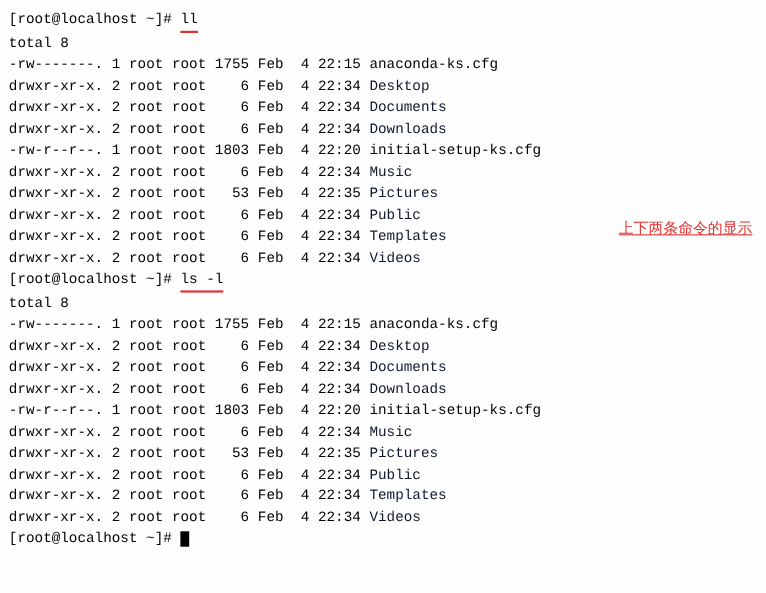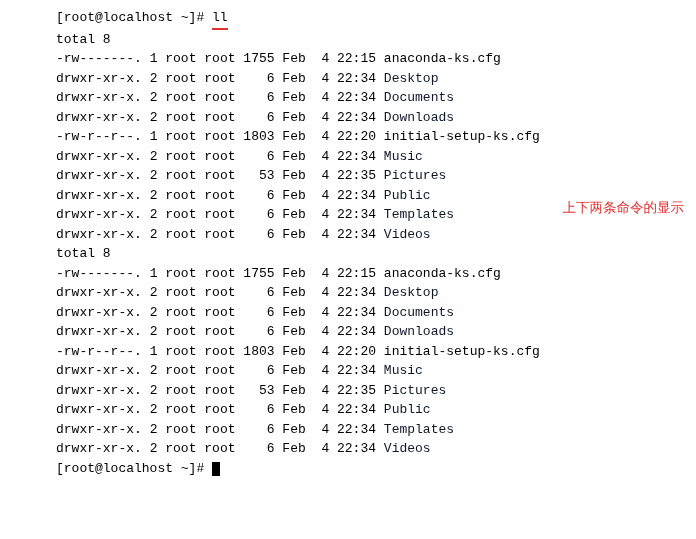--- a/index.html
+++ b/index.html
@@ -7,21 +7,21 @@
       font-family: "Consolas", "Courier New", monospace;
       font-size: 13px;
       background: #fefefe;
       color: #000;
       padding: 8px;
       line-height: 1.5;
       position: relative;
       width: 696px;
       height: 539px;
     }
-    .term-line { white-space: pre; margin-left: 48px; }
+    .term-line { white-space: pre; }
     .prompt { color: #000; }
     .cmd { color: #000; }
     .dir-link { color: #0f172a; }
     .underline-red {
       border-bottom: 2px solid #e03030;
       display: inline-block;
       padding-bottom: 0;
     }
     .annotation {
       position: absolute;
@@ -54,35 +54,36 @@
       <div class="term-line"><span>drwxr-xr-x.</span> <span>2</span> <span>root</span> <span>root</span> <span>   6</span> <span>Feb</span> <span> 4</span> <span>22:34</span> <span class="dir-link">Documents</span></div>
       <div class="term-line"><span>drwxr-xr-x.</span> <span>2</span> <span>root</span> <span>root</span> <span>   6</span> <span>Feb</span> <span> 4</span> <span>22:34</span> <span class="dir-link">Downloads</span></div>
       <div class="term-line"><span>-rw-r--r--.</span> <span>1</span> <span>root</span> <span>root</span> <span>1803</span> <span>Feb</span> <span> 4</span> <span>22:20</span> <span class="">initial-setup-ks.cfg</span></div>
       <div class="term-line"><span>drwxr-xr-x.</span> <span>2</span> <span>root</span> <span>root</span> <span>   6</span> <span>Feb</span> <span> 4</span> <span>22:34</span> <span class="dir-link">Music</span></div>
       <div class="term-line"><span>drwxr-xr-x.</span> <span>2</span> <span>root</span> <span>root</span> <span>  53</span> <span>Feb</span> <span> 4</span> <span>22:35</span> <span class="dir-link">Pictures</span></div>
       <div class="term-line"><span>drwxr-xr-x.</span> <span>2</span> <span>root</span> <span>root</span> <span>   6</span> <span>Feb</span> <span> 4</span> <span>22:34</span> <span class="dir-link">Public</span></div>
       <div class="term-line"><span>drwxr-xr-x.</span> <span>2</span> <span>root</span> <span>root</span> <span>   6</span> <span>Feb</span> <span> 4</span> <span>22:34</span> <span class="dir-link">Templates</span></div>
       <div class="term-line"><span>drwxr-xr-x.</span> <span>2</span> <span>root</span> <span>root</span> <span>   6</span> <span>Feb</span> <span> 4</span> <span>22:34</span> <span class="dir-link">Videos</span></div>
     </div>
 
+  <div class="term-line"><span class="prompt">[root@localhost ~]# </span><span class="cmd underline-red">ls -l</span></div>
 
   <div class="term-line">total 8</div>
 
   <div id="listing2">
       <div class="term-line"><span>-rw-------.</span> <span>1</span> <span>root</span> <span>root</span> <span>1755</span> <span>Feb</span> <span> 4</span> <span>22:15</span> <span class="">anaconda-ks.cfg</span></div>
       <div class="term-line"><span>drwxr-xr-x.</span> <span>2</span> <span>root</span> <span>root</span> <span>   6</span> <span>Feb</span> <span> 4</span> <span>22:34</span> <span class="dir-link">Desktop</span></div>
       <div class="term-line"><span>drwxr-xr-x.</span> <span>2</span> <span>root</span> <span>root</span> <span>   6</span> <span>Feb</span> <span> 4</span> <span>22:34</span> <span class="dir-link">Documents</span></div>
       <div class="term-line"><span>drwxr-xr-x.</span> <span>2</span> <span>root</span> <span>root</span> <span>   6</span> <span>Feb</span> <span> 4</span> <span>22:34</span> <span class="dir-link">Downloads</span></div>
       <div class="term-line"><span>-rw-r--r--.</span> <span>1</span> <span>root</span> <span>root</span> <span>1803</span> <span>Feb</span> <span> 4</span> <span>22:20</span> <span class="">initial-setup-ks.cfg</span></div>
       <div class="term-line"><span>drwxr-xr-x.</span> <span>2</span> <span>root</span> <span>root</span> <span>   6</span> <span>Feb</span> <span> 4</span> <span>22:34</span> <span class="dir-link">Music</span></div>
       <div class="term-line"><span>drwxr-xr-x.</span> <span>2</span> <span>root</span> <span>root</span> <span>  53</span> <span>Feb</span> <span> 4</span> <span>22:35</span> <span class="dir-link">Pictures</span></div>
       <div class="term-line"><span>drwxr-xr-x.</span> <span>2</span> <span>root</span> <span>root</span> <span>   6</span> <span>Feb</span> <span> 4</span> <span>22:34</span> <span class="dir-link">Public</span></div>
       <div class="term-line"><span>drwxr-xr-x.</span> <span>2</span> <span>root</span> <span>root</span> <span>   6</span> <span>Feb</span> <span> 4</span> <span>22:34</span> <span class="dir-link">Templates</span></div>
       <div class="term-line"><span>drwxr-xr-x.</span> <span>2</span> <span>root</span> <span>root</span> <span>   6</span> <span>Feb</span> <span> 4</span> <span>22:34</span> <span class="dir-link">Videos</span></div>
     </div>
 
   <div class="term-line"><span class="prompt">[root@localhost ~]# </span><span class="cursor"></span></div>
 
 </div>
 
-<div class="annotation" style="right:12px; top:195px;">
+<div class="annotation" style="right:12px; top:195px;text-decoration:underline;">
   <div>上下两条命令的显示</div>
 </div>
 
 </body></html>

